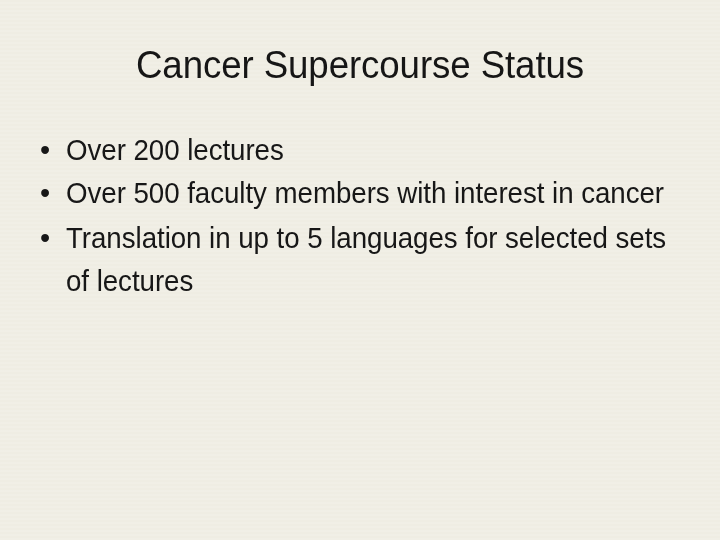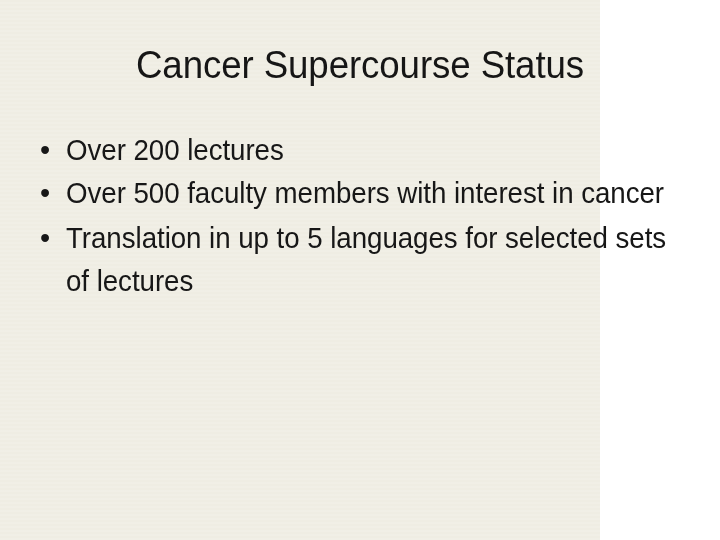--- a/index.html
+++ b/index.html
@@ -7,21 +7,21 @@
     padding: 0;
   }
   body {
     width: 720px;
     height: 540px;
     overflow: hidden;
     font-family: "Liberation Sans", sans-serif;
   }
   #slide {
     position: relative;
-    width: 600px;
+    width: 720px;
     height: 540px;
     background: #efede3;
     background-image: repeating-linear-gradient(
         to bottom,
         rgba(255,255,255,0.00) 0px,
         rgba(255,255,255,0.00) 2px,
         rgba(255,255,255,0.22) 3px,
         rgba(255,255,255,0.00) 4px
       );
     -webkit-font-smoothing: antialiased;

